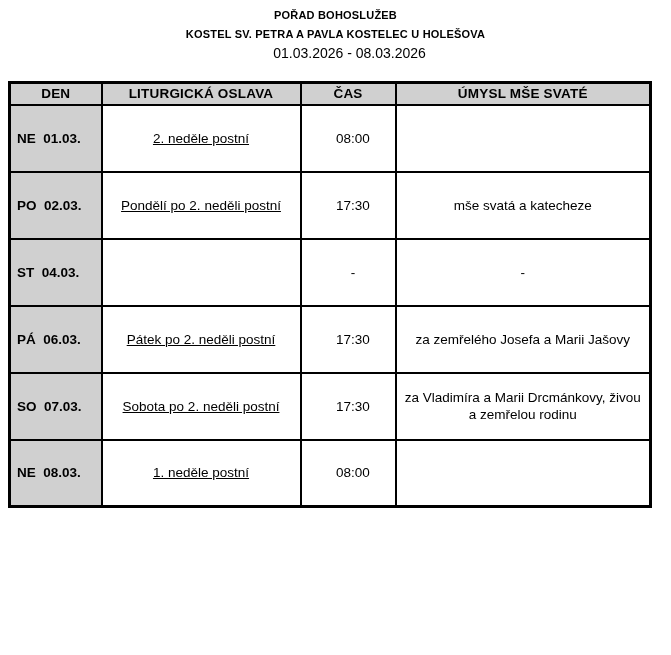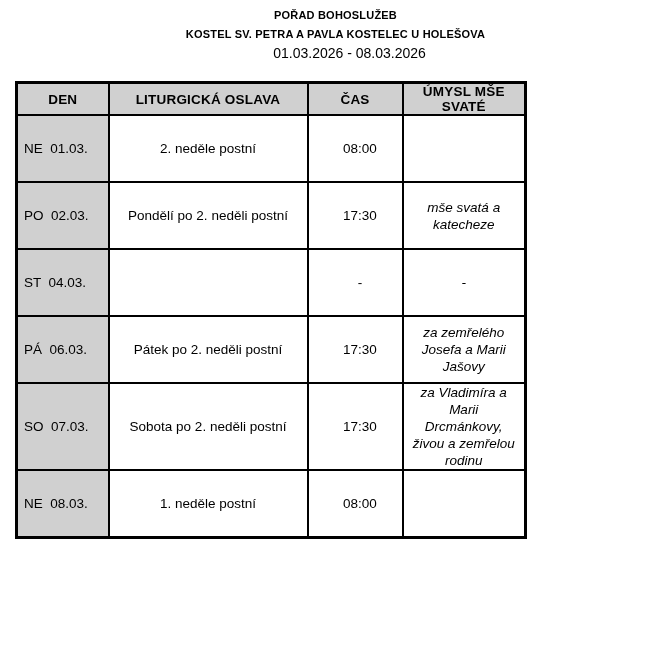--- a/index.html
+++ b/index.html
@@ -24,22 +24,22 @@
   .title-line-3 {
     font-size: 14px;
     font-weight: normal;
     line-height: 19px;
     padding-left: 28px;
   }
 
   table.schedule {
     border-collapse: collapse;
     table-layout: fixed;
-    width: 512px;
-    margin: 18px 0 0 15px;
+    width: 644px;
+    margin: 18px 0 0 8px;
     border: 3px solid #000000;
   }
   .schedule th, .schedule td {
     border: 2px solid #000000;
     font-size: 13.5px;
     overflow: hidden;
   }
   .schedule th {
     background: #d0d0d0;
     font-weight: bold;
@@ -50,31 +50,30 @@
   }
   .schedule td {
     height: 67px;
     text-align: center;
     vertical-align: middle;
     background: #ffffff;
     padding-left: 10px;
   }
   .schedule td.den-cell {
     background: #d0d0d0;
-    font-weight: normal;
+    font-weight: bold;
     text-align: left;
     padding-left: 6px;
     white-space: pre;
   }
   .schedule td.umysl-cell {
     padding: 0 8px;
     line-height: 17px;
-    font-style: italic;
   }
-  .schedule td.oslava-cell { padding: 13px 4px; }
+  .schedule td.oslava-cell { padding: 13px 4px; text-decoration: underline; }
 
   col.c-den    { width: 92px; }
   col.c-oslava { width: 199px; }
   col.c-cas    { width: 95px; }
   col.c-umysl  { width: auto; }
 </style>
 </head>
 <body>
 
 <div class="title-block">

